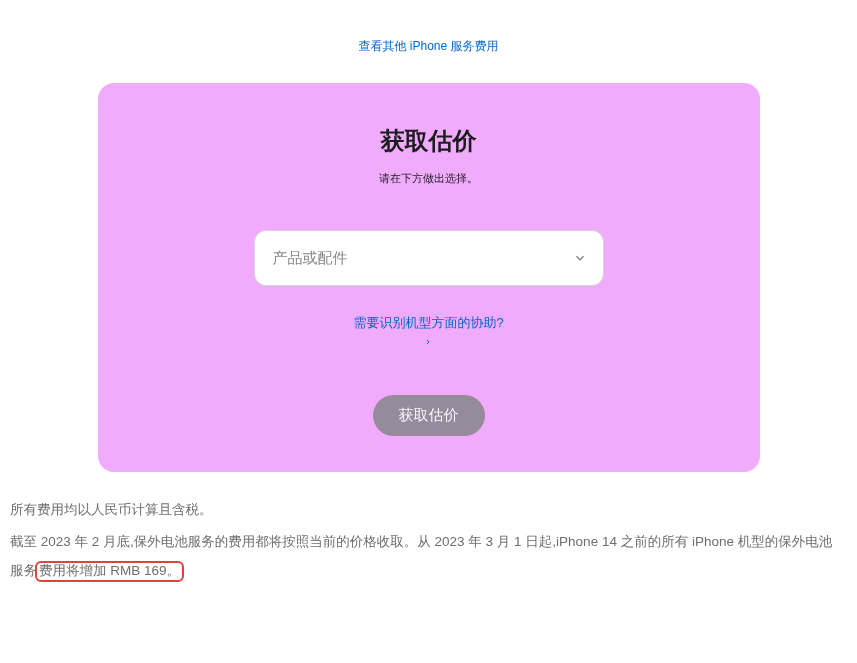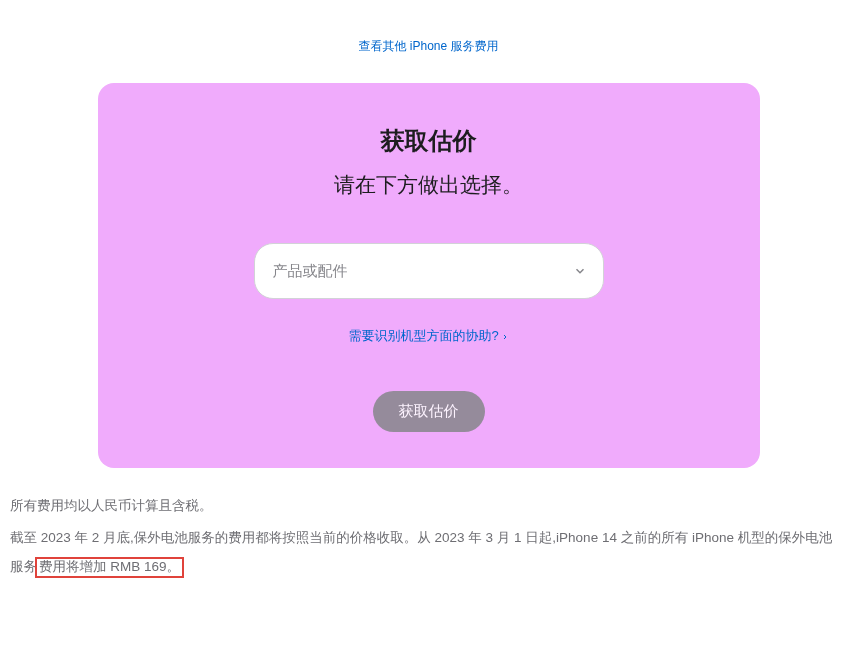--- a/index.html
+++ b/index.html
@@ -31,35 +31,35 @@
       padding: 42px 20px 36px 20px;
       text-align: center;
     }
     .card-title {
       font-size: 24px;
       font-weight: 600;
       color: #1d1d1f;
       margin-bottom: 14px;
     }
     .card-subtitle {
-      font-size: 21px;
+      font-size: 11px;
       color: #1d1d1f;
       margin-bottom: 44px;
     }
     .select-wrapper {
       width: 350px;
       margin: 0 auto 22px auto;
       position: relative;
     }
     .select-box {
       width: 100%;
       height: 56px;
       background: #fff;
       border: 1px solid #d2d2d7;
-      border-radius: 19px;
+      border-radius: 12px;
       padding: 0 44px 0 18px;
       display: flex;
       align-items: center;
       cursor: pointer;
       position: relative;
     }
     .select-placeholder {
       color: #86868b;
       font-size: 15px;
     }
@@ -78,20 +78,21 @@
     }
     .help-link {
       color: #0066cc;
       font-size: 13px;
       margin-top: 6px;
       margin-bottom: 46px;
       display: inline-flex;
       align-items: center;
       cursor: pointer;
       gap: 2px;
+      flex-direction: column;
     }
     .help-link svg {
       width: 8px;
       height: 8px;
     }
     .submit-btn {
       background: #86868b;
       color: #fff;
       border: none;
       border-radius: 22px;
@@ -105,21 +106,21 @@
       padding: 24px 10px 0 10px;
       color: #6e6e73;
       font-size: 13.5px;
       line-height: 2.1;
     }
     .footer p {
       margin-bottom: 4px;
     }
     .highlight-box {
       border: 2px solid #e0433b;
-      border-radius: 0;
+      border-radius: 6px;
       display: inline;
       padding: 0 2px 2px 2px;
       margin-left: -2px;
     }
   </style>
 </head>
 <body>
 
 <div class="top-link">查看其他 iPhone 服务费用</div>
 

